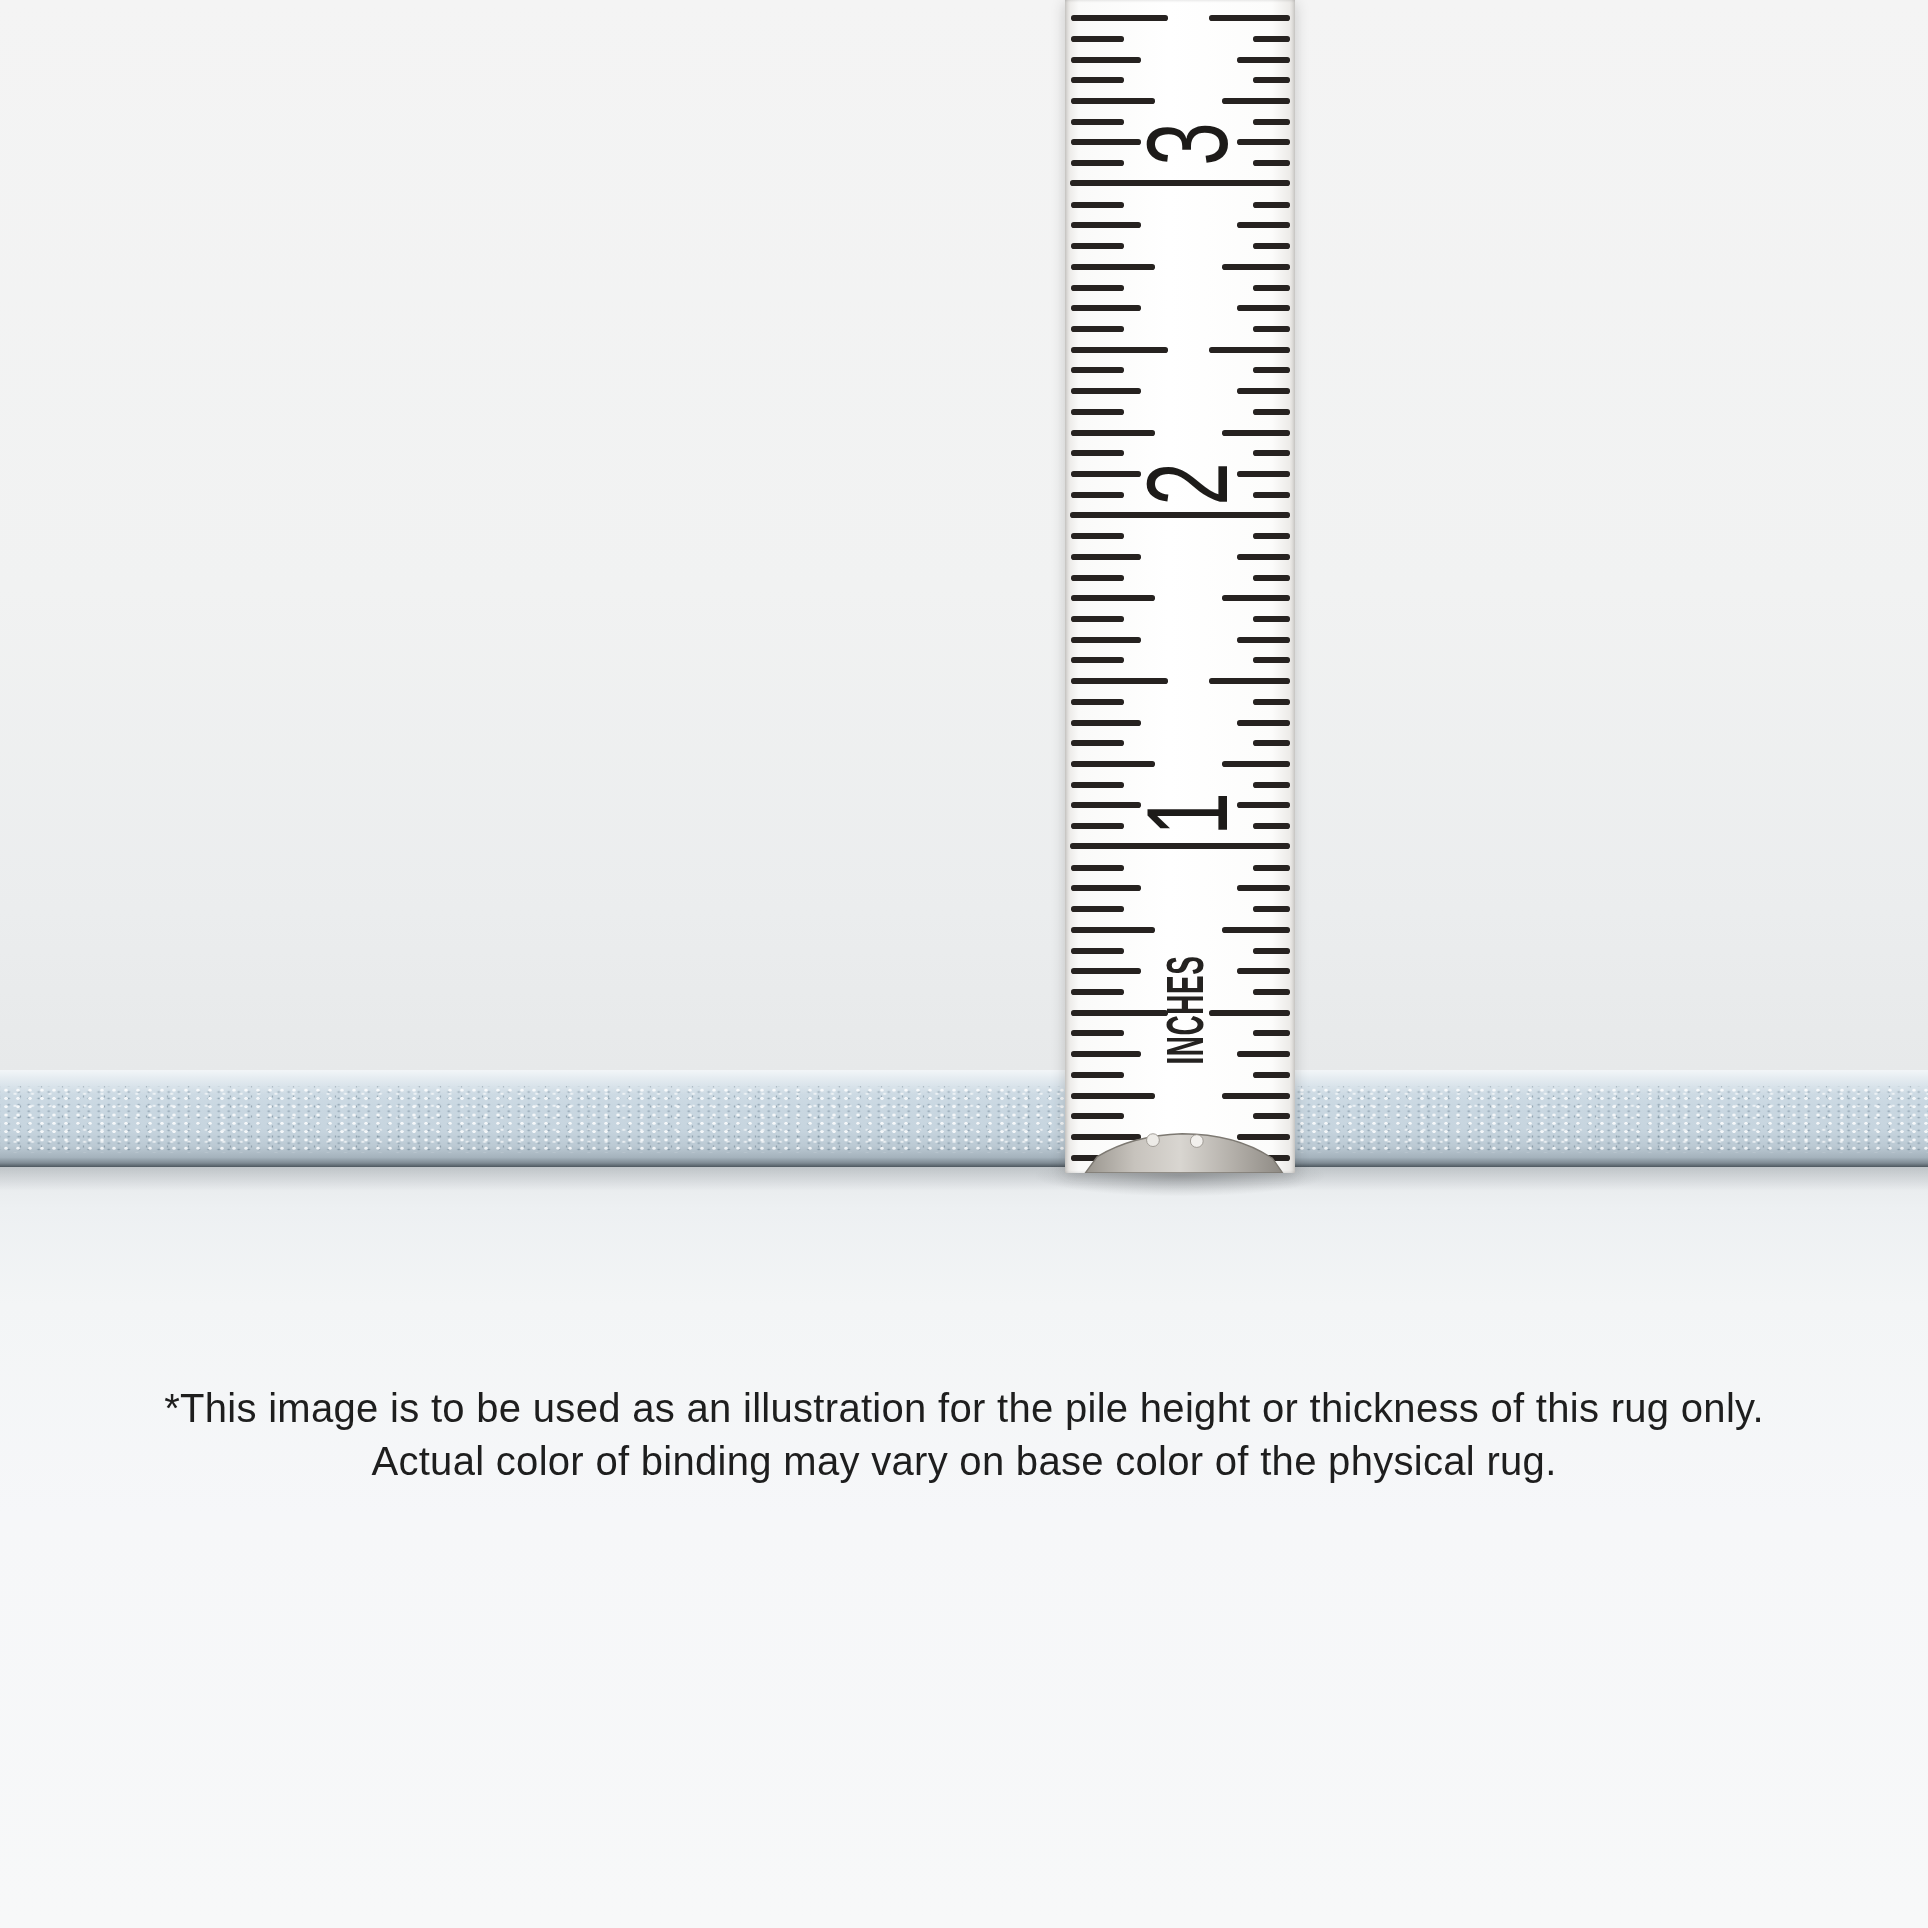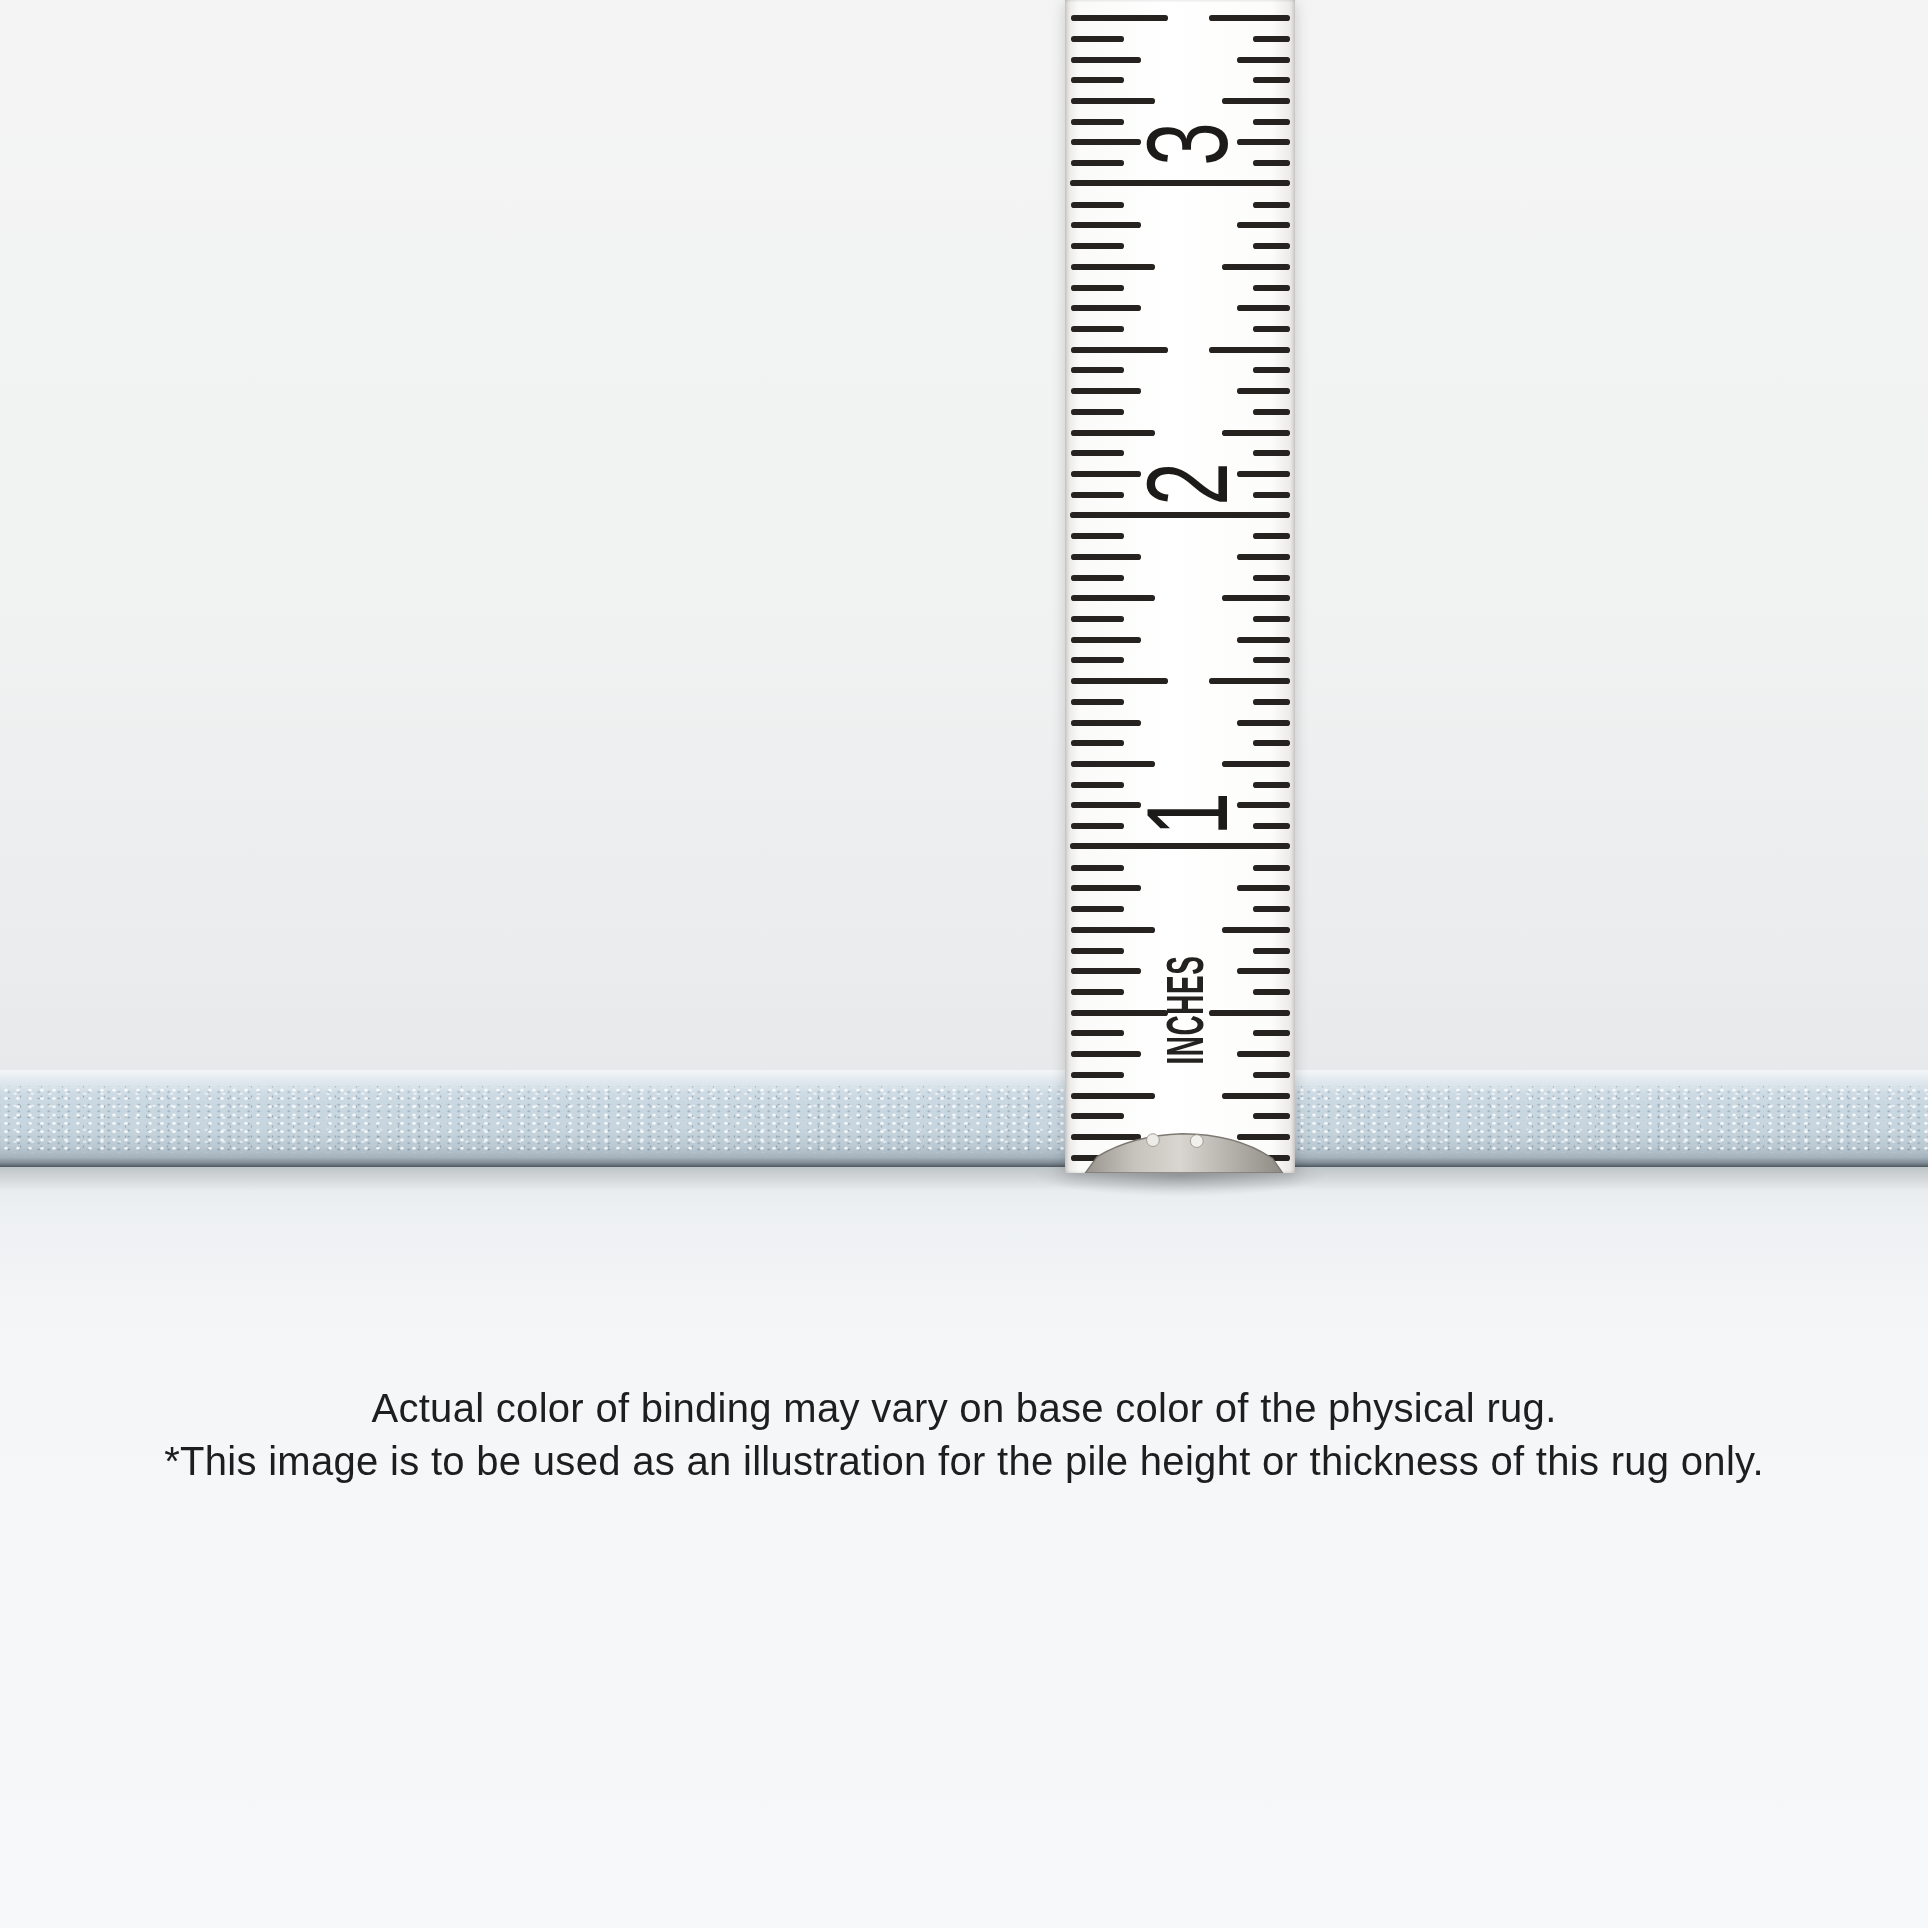--- a/index.html
+++ b/index.html
@@ -218,18 +218,18 @@
           <stop offset="1" stop-color="#8e8a84"></stop>
         </linearGradient>
       </defs>
       <path d="M2,46 L15,28 C45,10 76,4 108,3 C146,3 180,12 207,30 L218,46 Z" fill="url(#mg)" stroke="#7c7871" stroke-width="1.5"></path>
       <circle cx="76" cy="10" r="7" fill="#edebe7" stroke="#9a968f" stroke-width="1"></circle>
       <circle cx="124" cy="11" r="7" fill="#f2f0ed" stroke="#9a968f" stroke-width="1"></circle>
     </svg>
   </div>
 
   <div class="caption">
+    <div>*This image is to be used as an illustration for the pile height or thickness of this rug only.</div>
     <div>Actual color of binding may vary on base color of the physical rug.</div>
-    <div>*This image is to be used as an illustration for the pile height or thickness of this rug only.</div>
   </div>
 
 </div>
 
 
 </body></html>

